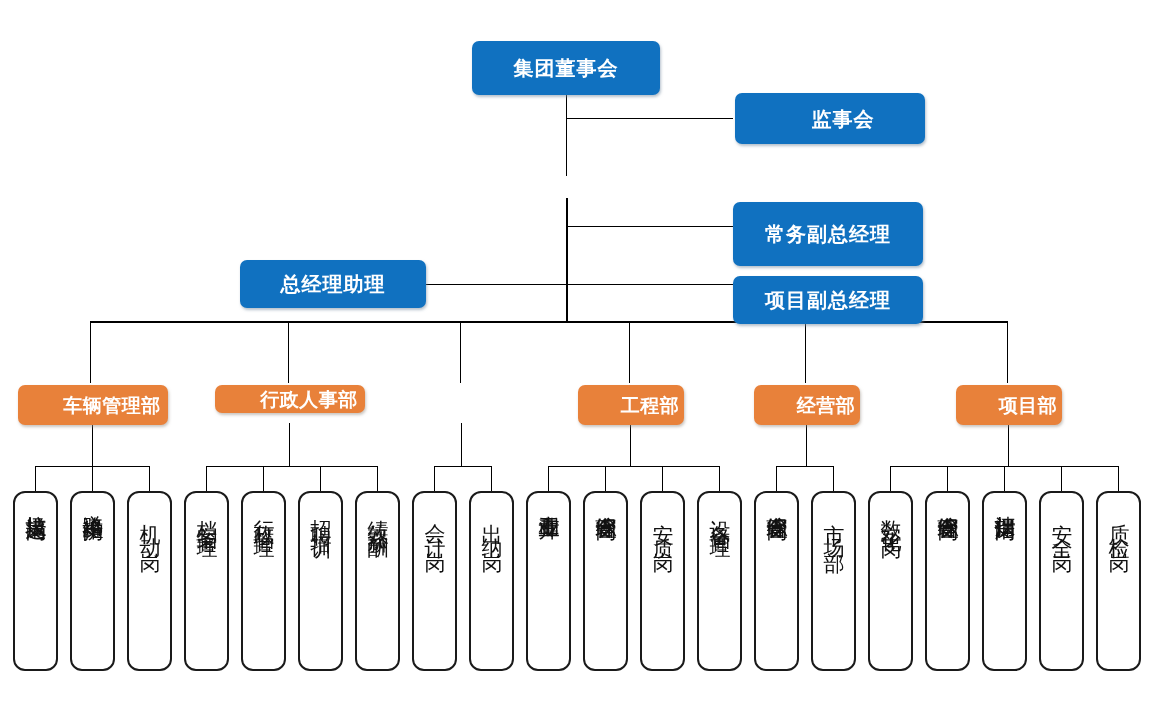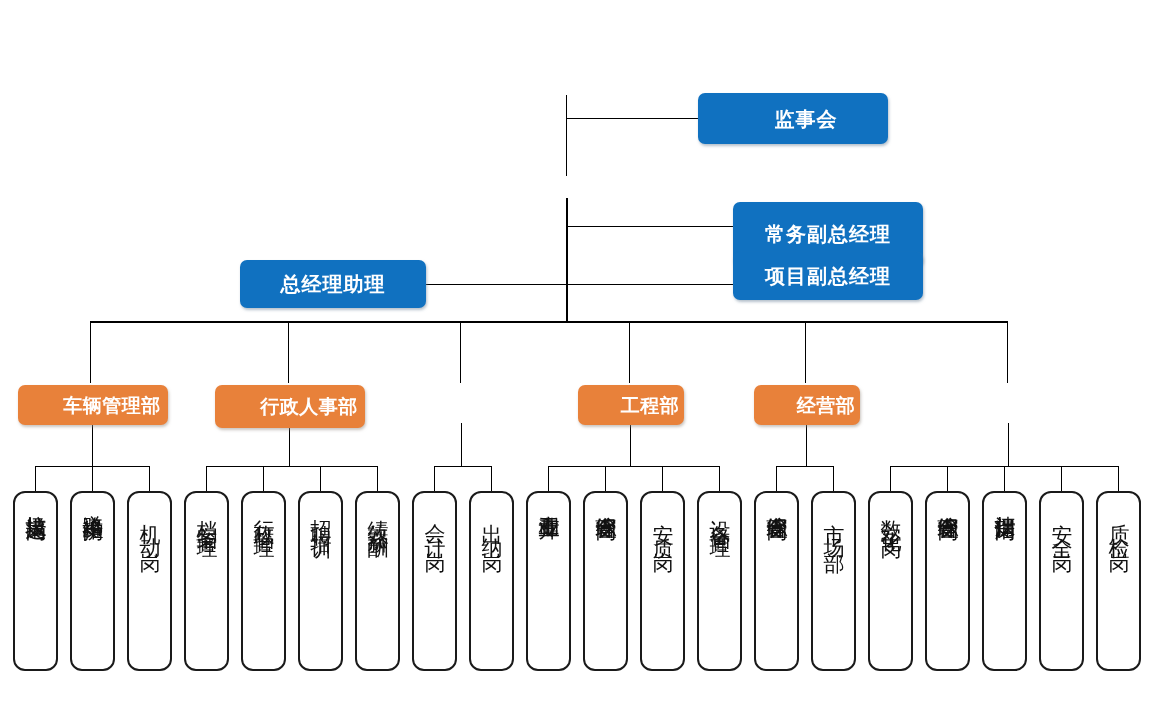--- a/index.html
+++ b/index.html
@@ -143,55 +143,61 @@
   <div class="line v" style="left:833px; top:466px; height:26px;"></div>
 
   <div class="line v" style="left:1008px; top:423px; height:43px;"></div>
   <div class="line h" style="left:890px; top:466px; width:229px;"></div>
   <div class="line v" style="left:890px;  top:466px; height:26px;"></div>
   <div class="line v" style="left:947px;  top:466px; height:26px;"></div>
   <div class="line v" style="left:1004px; top:466px; height:26px;"></div>
   <div class="line v" style="left:1061px; top:466px; height:26px;"></div>
   <div class="line v" style="left:1118px; top:466px; height:26px;"></div>
 
-
-  <div class="node blue" style="left:698px; top:93px; width:190px; height:51px;padding-left:26px;">
+  <div class="node blue" style="left:472px; top:41px; width:188px; height:54px;">
+    <span>集团董事会</span>
+  </div>
+
+  <div class="node blue" style="left:735px; top:93px; width:190px; height:51px;padding-left:26px;">
     <span>监事会</span>
   </div>
 
 
   <div class="node blue" style="left:733px; top:202px; width:190px; height:64px;">
     <span>常务副总经理</span>
   </div>
 
-  <div class="node blue" style="left:733px; top:252px; width:190px; height:48px;">
+  <div class="node blue" style="left:733px; top:276px; width:190px; height:48px;">
     <span>项目副总经理</span>
   </div>
 
   <div class="node blue" style="left:240px; top:260px; width:186px; height:48px;">
     <span>总经理助理</span>
   </div>
 
   <div class="node orange" style="left:18px; top:385px; width:150px; height:40px;">
     <span>车辆管理部</span>
   </div>
 
-  <div class="node orange" style="left:215px; top:385px; width:150px; height:43px;">
+  <div class="node orange" style="left:215px; top:385px; width:150px; height:28px;">
     <span>行政人事部</span>
   </div>
 
 
   <div class="node orange" style="left:578px; top:385px; width:106px; height:40px;">
     <span>工程部</span>
   </div>
 
   <div class="node orange" style="left:754px; top:385px; width:106px; height:40px;">
     <span>经营部</span>
   </div>
 
+  <div class="node orange" style="left:956px; top:385px; width:106px; height:40px;">
+    <span>项目部</span>
+  </div>
 
   <div class="leaf" style="left:13px;  top:491px; width:45px; height:180px;">
       <span class="vtext len5">垃圾清运岗</span>
     </div>
   <div class="leaf" style="left:70px;  top:491px; width:45px; height:180px;">
       <span class="vtext len5">道路维护岗</span>
     </div>
   <div class="leaf" style="left:127px; top:491px; width:45px; height:180px;">
       <span class="vtext len3">机动岗</span>
     </div>

